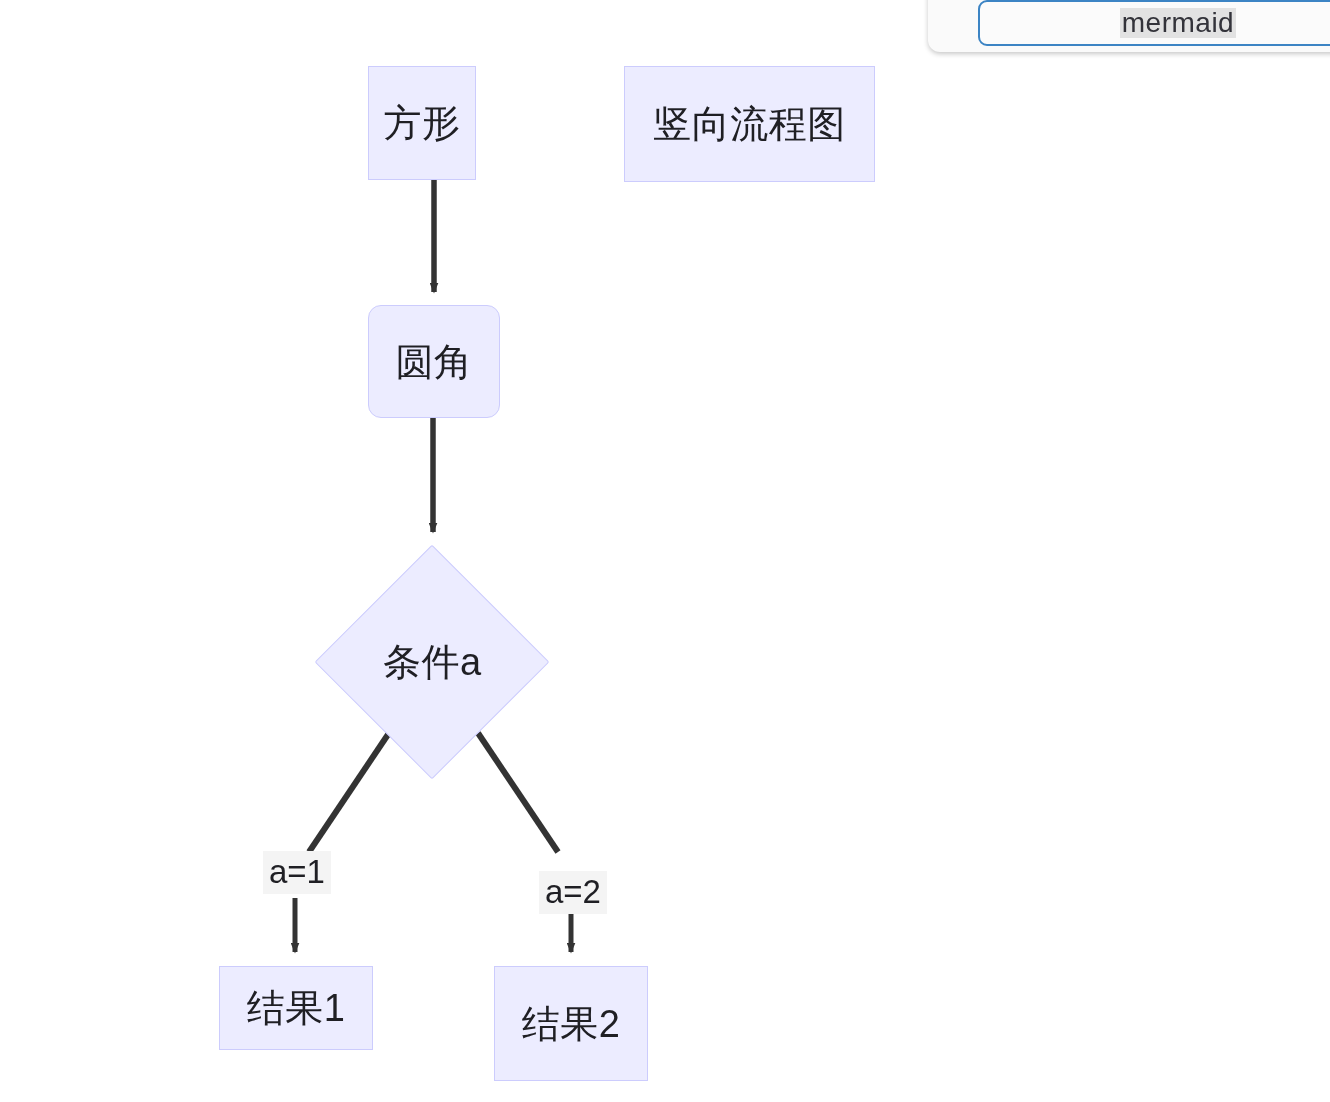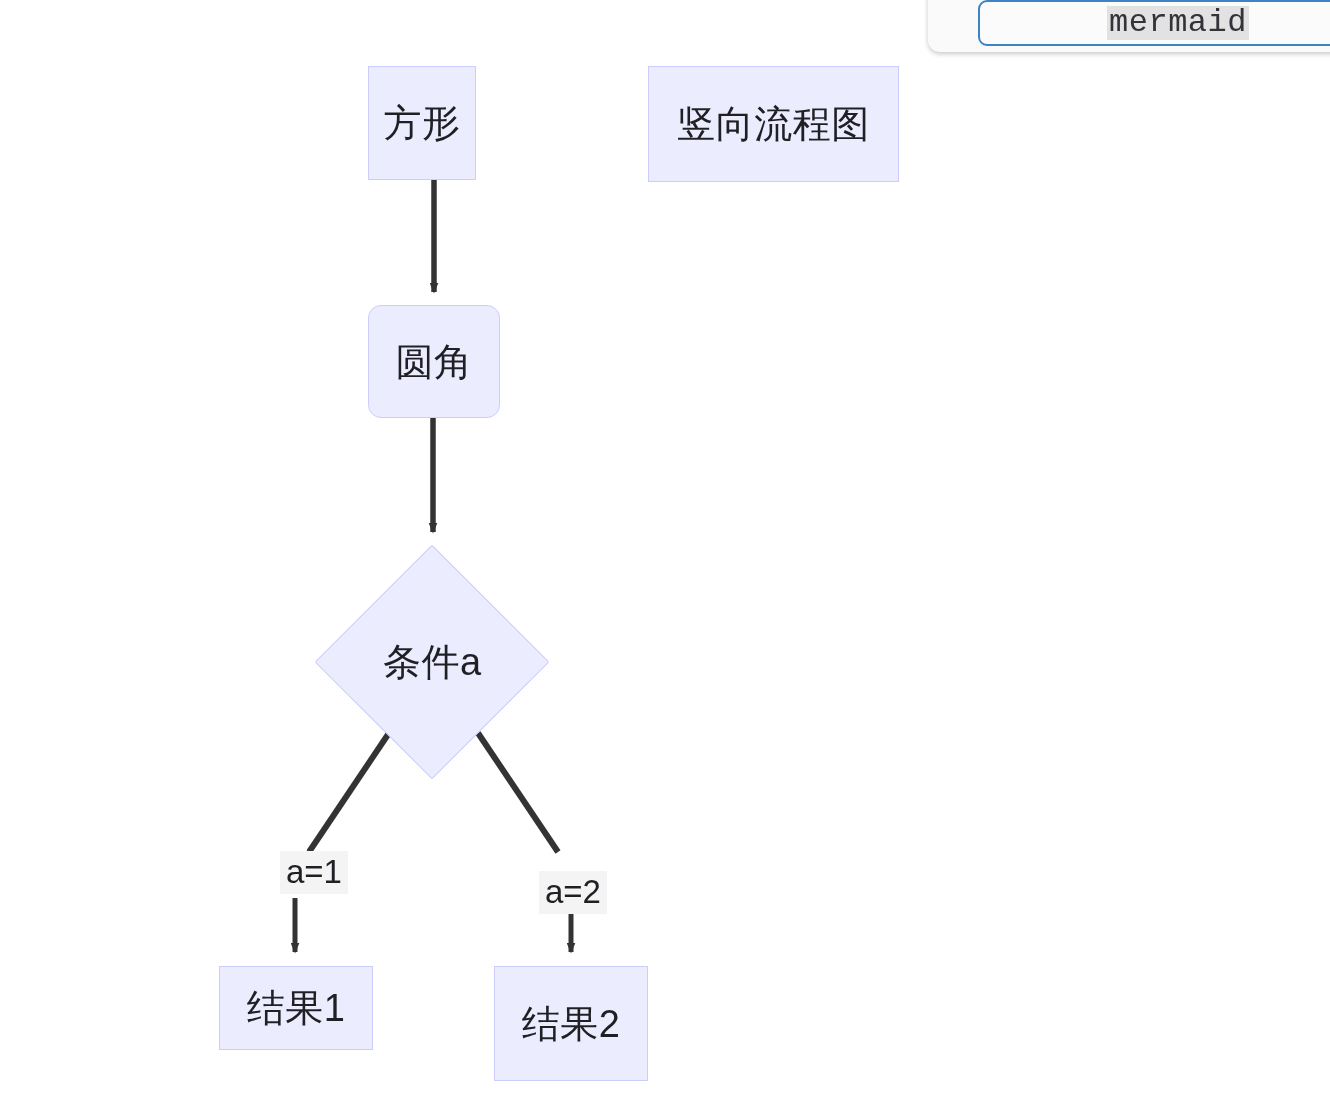--- a/index.html
+++ b/index.html
@@ -99,22 +99,22 @@
     height: 46px;
     background: #fbfbfb;
     border: 2px solid #3c84c4;
     border-radius: 9px;
     box-sizing: border-box;
     display: flex;
     align-items: center;
     justify-content: center;
   }
   #mermaid-badge-text {
-    font-family: Liberation Mono, monospace;
-    font-size: 32px;
+    font-family: Liberation Sans, sans-serif;
+    font-size: 28px;
     line-height: 1;
     color: #33333a;
     background: #e2e2e2;
     letter-spacing: 0.5px;
     padding: 1px 2px;
   }
 </style>
 </head>
 <body>
 
@@ -137,41 +137,41 @@
 
     <path d="M478,733 L558,852" stroke="#333333" stroke-width="6" fill="none"></path>
 
     <path d="M571,898 L571,952" stroke="#333333" stroke-width="5" fill="none" marker-end="url(#arrowhead)"></path>
   </svg>
 
   <div class="node" style="left:368px; top:66px; width:108px; height:114px;">
     <span>方形</span>
   </div>
 
-  <div class="node" style="left:648px; top:66px; width:251px; height:116px;font-family:Liberation Serif, serif;">
+  <div class="node" style="left:624px; top:66px; width:251px; height:116px;font-family:Liberation Serif, serif;">
     <span>竖向流程图</span>
   </div>
 
   <div class="node rounded" style="left:368px; top:305px; width:132px; height:113px;">
     <span>圆角</span>
   </div>
 
   <div class="node diamond" style="left:349px; top:579px; width:166px; height:166px;">
     <span class="diamond-label">条件a</span>
   </div>
 
   <div class="node" style="left:219px; top:966px; width:154px; height:84px;">
     <span>结果1</span>
   </div>
 
   <div class="node" style="left:494px; top:966px; width:154px; height:115px;">
     <span>结果2</span>
   </div>
 
-  <div class="edge-label" style="left:280px; top:851px;">a=1</div>
+  <div class="edge-label" style="left:263px; top:851px;">a=1</div>
 
   <div class="edge-label" style="left:539px; top:871px;">a=2</div>
 
   <div id="mermaid-badge">
     <div id="mermaid-badge-inner">
       <span id="mermaid-badge-text">mermaid</span>
     </div>
   </div>
 
 </div>

